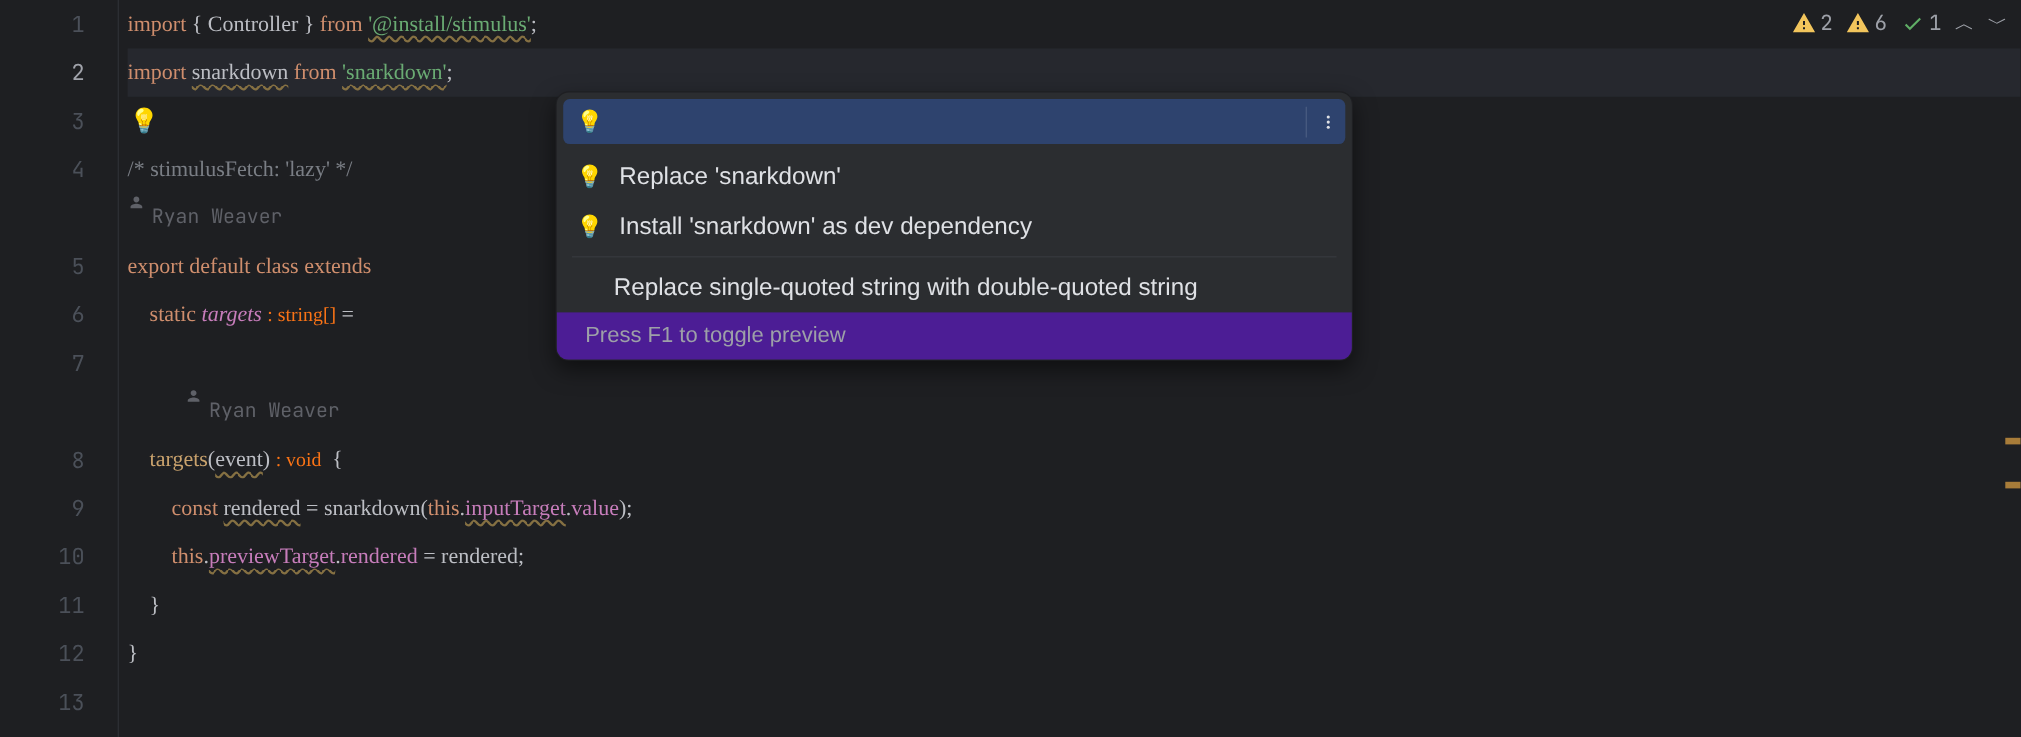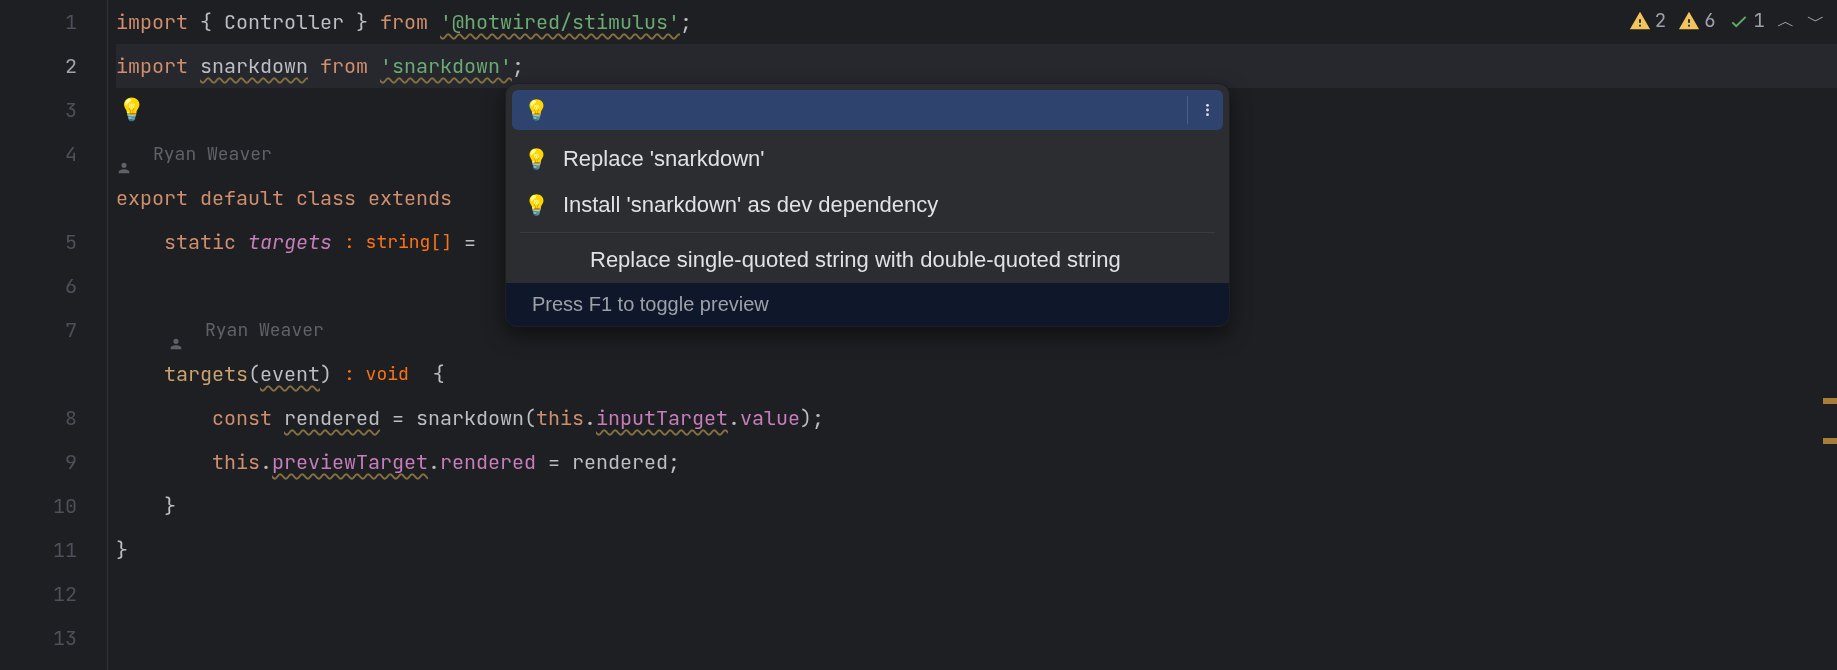--- a/index.html
+++ b/index.html
@@ -31,21 +31,21 @@
     border-right: 1px solid #313438;
   }
   .gutter .ln { height: 44px; }
   .gutter .active { color: #a1a3ab; }
   .code {
     flex: 1;
     position: relative;
     line-height: 44px;
     padding-left: 8px;
   }
-  .line { height: 44px; white-space: pre; display:flex; align-items:center;}
+  .line { height: 44px; white-space: pre; display:flex; align-items:center;font-family:Liberation Serif, serif;}
   .line.highlight { background: #26282e; }
   .kw { color: #cf8e6d; }
   .ident { color: #bcbec4; }
   .str { color: #6aab73; }
   .tok-purple { color: #c77dbb; font-style: italic; }
   .tok-yellow { color: #c9a26d; }
   .tok-field { color: #c77dbb; }
   .comment { color: #7a7e85; }
   .warn-underline {
     text-decoration: underline wavy #857042;
@@ -57,22 +57,22 @@
     font-size: 22px;
   }
   .inlay {
     color: #f97316;
     font-size: 18px;
   }
   .author-hint {
     color: #5f6168;
     font-size: 18px;
     display:flex;
-    align-items:flex-end;
-    gap:21px;
+    align-items:flex-start;
+    gap:6px;
     height:44px;
   }
   .author-hint svg { width:16px; height:16px; fill:#5f6168;}
   
   .inspections {
     position: absolute;
     top: 8px;
     right: 12px;
     display: flex;
     align-items: center;
@@ -120,21 +120,21 @@
     width:28px;
     height:28px;
     display:flex;
     align-items:center;
     justify-content:center;
     border-left:1px solid rgba(255,255,255,0.15);
     padding-left:12px;
   }
   .popup-sep { height:1px; background:#393b40; margin:4px 14px;}
   .popup-footer {
-    background:#0f172a;
+    background:#4c1d95;
     color:#9da0a8;
     padding:10px 26px;
     font-size:20px;
   }
   .lightbulb { font-size:20px; }
   .err-marker {
     position:absolute;
     right:0;
     width:14px;
     height:6px;
@@ -159,31 +159,34 @@
     <div class="ln">9</div>
     <div class="ln">10</div>
     <div class="ln">11</div>
     <div class="ln">12</div>
     <div class="ln">13</div>
   </div>
 
   <div class="code">
 
     <div class="line">
-      <span class="kw">import</span><span>&nbsp;</span><span class="ident">{</span><span>&nbsp;</span><span class="ident">Controller</span><span>&nbsp;</span><span class="ident">}</span><span>&nbsp;</span><span class="kw">from</span><span>&nbsp;</span><span class="str warn-underline">'@hotwired/stimulus'</span><span class="ident">;</span>
+      <span class="kw">import</span><span>&nbsp;</span><span class="ident">{</span><span>&nbsp;</span><span class="ident">Controller</span><span>&nbsp;</span><span class="ident">}</span><span>&nbsp;</span><span class="kw">from</span><span>&nbsp;</span><span class="str warn-underline">'@install/stimulus'</span><span class="ident">;</span>
     </div>
 
     <div class="line highlight">
       <span class="kw">import</span><span>&nbsp;</span><span class="ident warn-underline">snarkdown</span><span>&nbsp;</span><span class="kw">from</span><span>&nbsp;</span><span class="str warn-underline">'snarkdown'</span><span class="ident">;</span>
     </div>
 
     <div class="line">
       <span class="bulb">💡</span>
     </div>
 
+    <div class="line">
+      <span class="comment">/* stimulusFetch: 'lazy' */</span>
+    </div>
 
     <div class="author-hint">
       <svg viewBox="0 0 24 24">
           <path d="M12 12c2.2 0 4-1.8 4-4s-1.8-4-4-4-4 1.8-4 4 1.8 4 4 4zm0 2c-2.7 0-8 1.3-8 4v2h16v-2c0-2.7-5.3-4-8-4z"></path>
         </svg>
       <span>Ryan Weaver</span>
     </div>
 
     <div class="line">
       <span class="kw">export</span><span>&nbsp;</span><span class="kw">default</span><span>&nbsp;</span><span class="kw">class</span><span>&nbsp;</span><span class="kw">extends</span>
@@ -261,19 +264,19 @@
   </div>
   <div class="popup-item">
     <span class="lightbulb">💡</span>
     <span>Replace 'snarkdown'</span>
   </div>
   <div class="popup-item">
     <span class="lightbulb">💡</span>
     <span>Install 'snarkdown' as dev dependency</span>
   </div>
   <div class="popup-sep"></div>
-  <div class="popup-item" style="padding-left:84px">
+  <div class="popup-item" style="padding-left:52px">
     <span>Replace single-quoted string with double-quoted string</span>
   </div>
   <div class="popup-footer">
     <span>Press F1 to toggle preview</span>
   </div>
 </div>
 
 </body></html>

